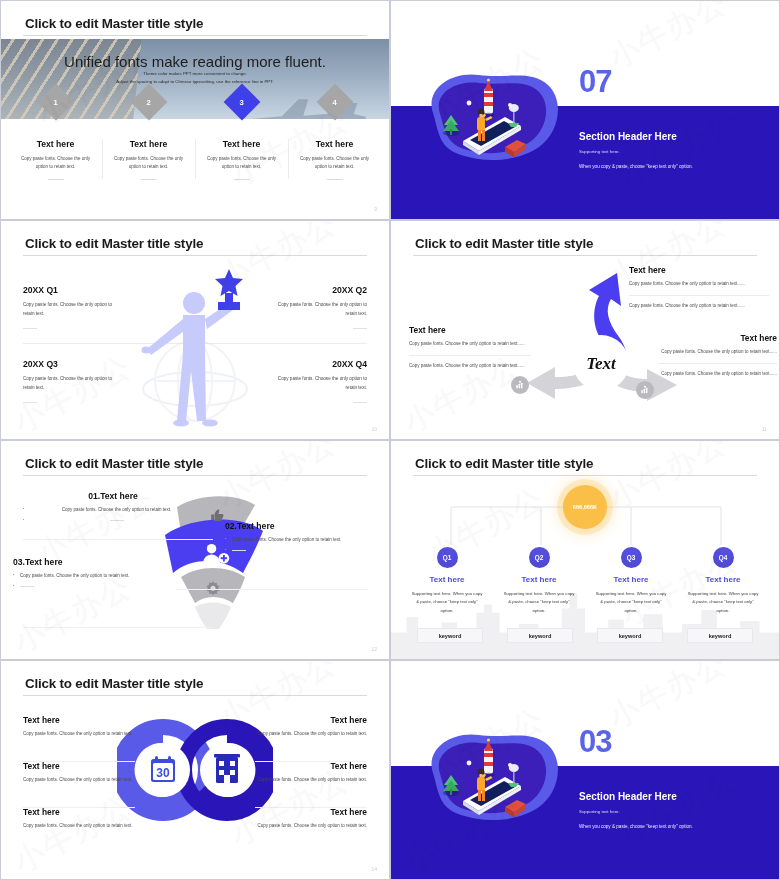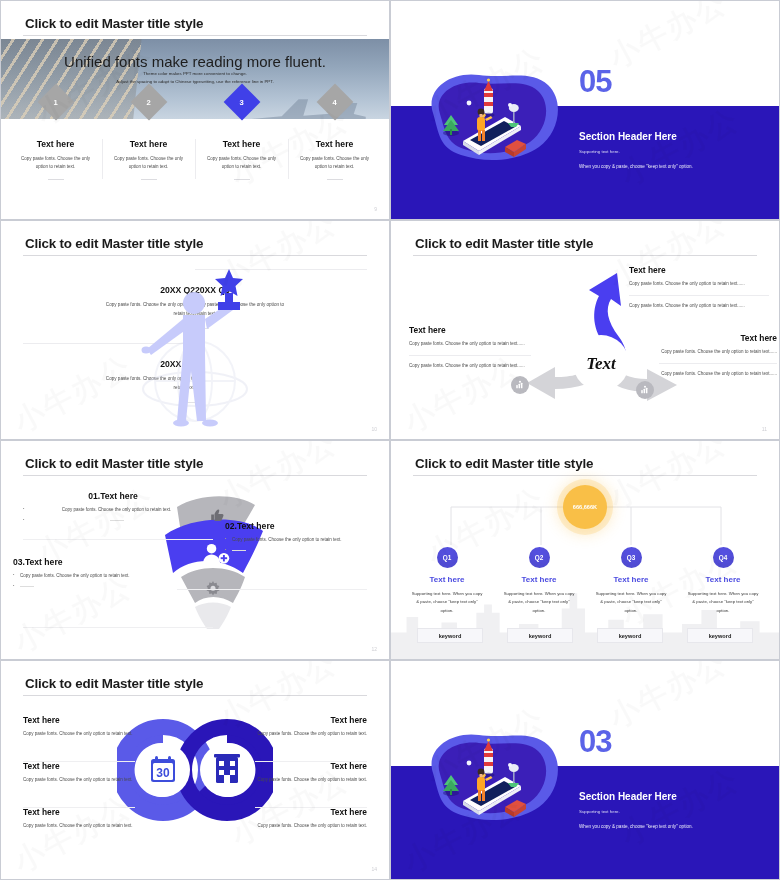--- a/index.html
+++ b/index.html
@@ -329,21 +329,21 @@
       </g>
       <g>
         <path d="M92 84 L104 77 L113 81 L101 89 Z" fill="#e0503f"></path>
         <path d="M92 84 L92 89 L101 94 L101 89 Z" fill="#b83a2c"></path>
         <path d="M101 89 L101 94 L113 86 L113 81 Z" fill="#c94434"></path>
       </g>
       <circle cx="56" cy="40" r="2.4" fill="#f3f5ff"></circle>
       <circle cx="97" cy="42" r="2" fill="#f3f5ff"></circle>
     </svg>
 
-    <div class="sec-num">05</div>
+    <div class="sec-num">07</div>
     <div class="sec-h">Section Header Here</div>
     <div class="sec-s1">Supporting text here.</div>
     <div class="sec-s2">When you copy &amp; paste, choose "keep text only" option.</div>
 
     <div class="wm">
       <span class="w1">小牛办公</span>
       <span class="w2">小牛办公</span>
       <span class="w3">小牛办公</span>
     </div>
   </div>
@@ -370,20 +370,25 @@
         <ellipse cx="13" cy="89" rx="4.5" ry="3.5"></ellipse>
       </g>
       <g fill="#4040e8">
         <path d="M96 8 l4 9 l10 1 l-7.5 7 l2 10 l-8.5 -5 l-8.5 5 l2 -10 l-7.5 -7 l10 -1 z"></path>
         <rect x="92" y="32" width="8" height="10"></rect>
         <rect x="85" y="41" width="22" height="8"></rect>
       </g>
     </svg>
 
     <div class="s3-grid">
+      <div class="s3-cell">
+        <div class="s3-t">20XX Q1</div>
+        <div class="s3-b">Copy paste fonts. Choose the only option to retain text.</div>
+        <div class="s3-dash"></div>
+      </div>
       <div class="s3-cell r">
         <div class="s3-t">20XX Q2</div>
         <div class="s3-b">Copy paste fonts. Choose the only option to retain text.</div>
         <div class="s3-dash"></div>
       </div>
       <div class="s3-cell b2">
         <div class="s3-t">20XX Q3</div>
         <div class="s3-b">Copy paste fonts. Choose the only option to retain text.</div>
         <div class="s3-dash"></div>
       </div>

